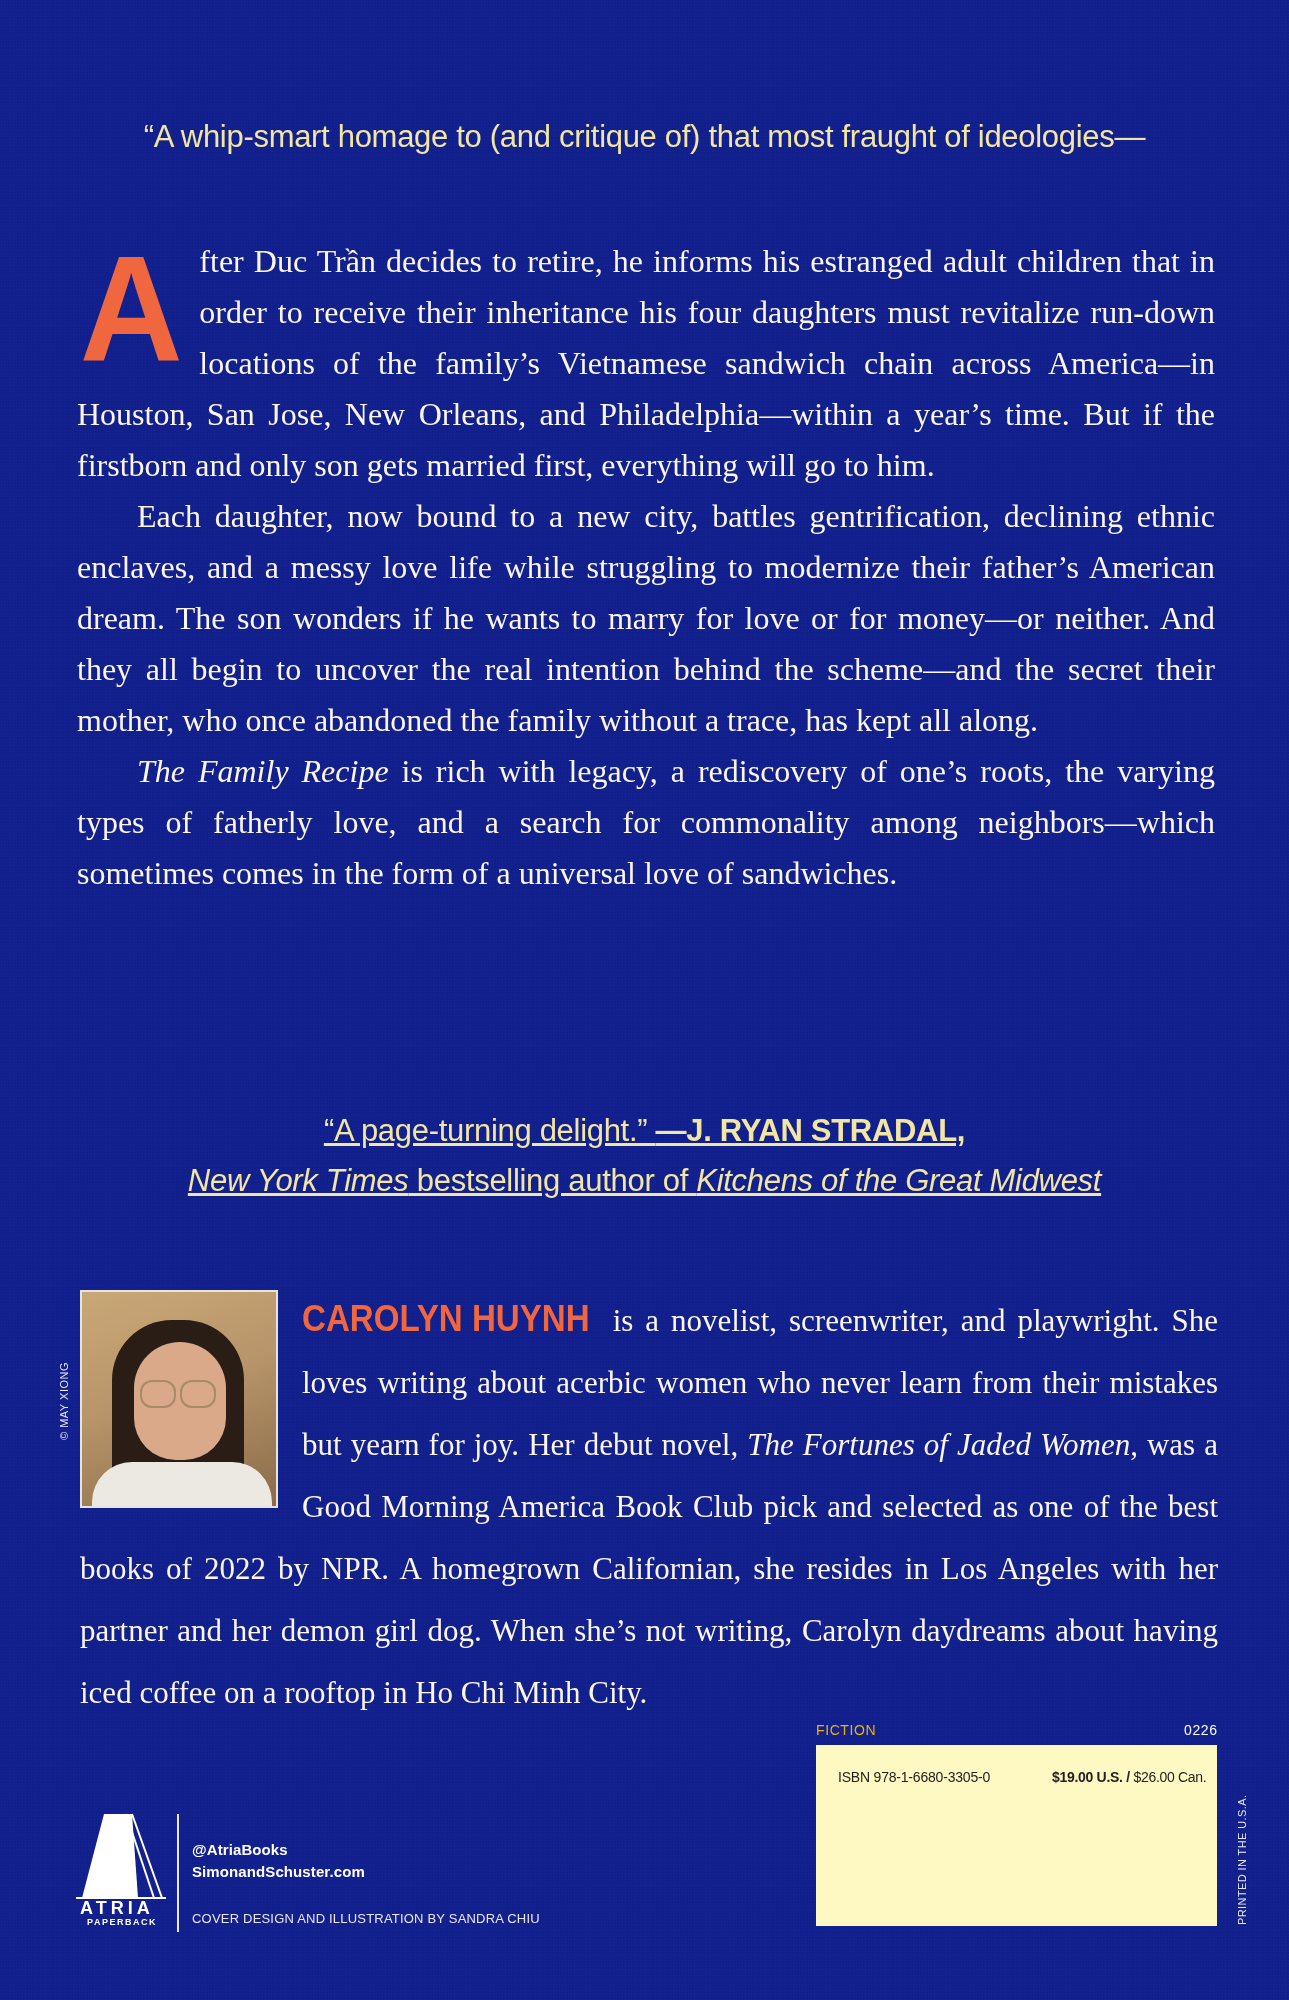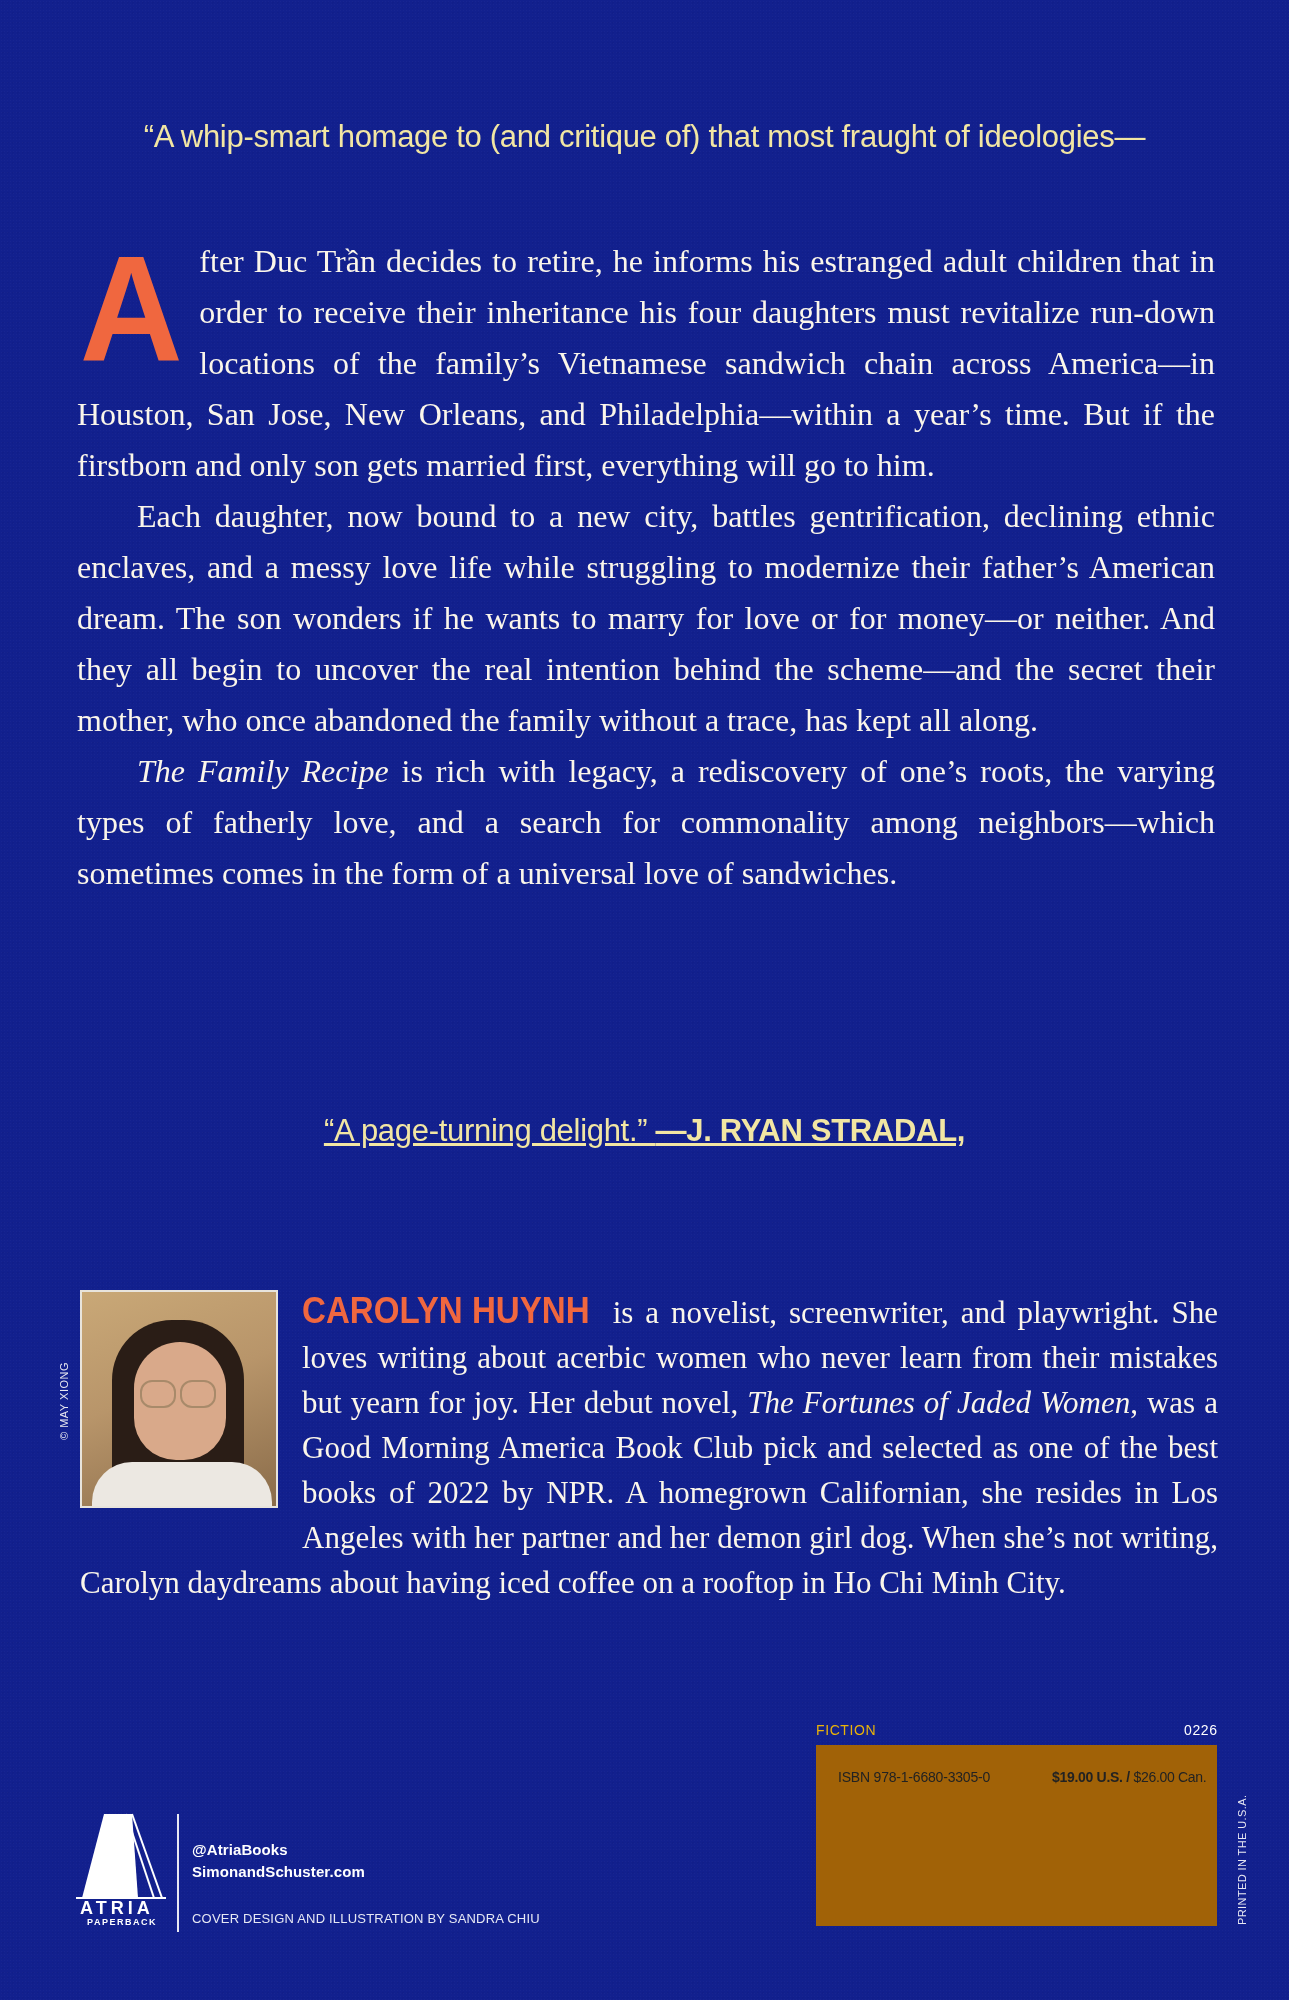--- a/index.html
+++ b/index.html
@@ -73,21 +73,21 @@
   .photo-credit {
     position: absolute; left: 58px; top: 1440px;
     transform: rotate(-90deg); transform-origin: left top;
     font-family: "Liberation Sans", sans-serif;
     font-size: 11px; letter-spacing: 0.5px; color: #e8e8f0;
     white-space: nowrap;
   }
 
   .bio {
     position: absolute; left: 80px; top: 1288px; width: 1138px;
-    font-size: 31px; line-height: 45px; text-align: justify;
+    font-size: 31px; line-height: 62px; text-align: justify;
   }
   .bio .float-spacer { float: left; width: 222px; height: 230px; }
   .bio .author-name {
     font-family: "Liberation Sans", sans-serif; font-weight: bold;
     color: #f0673f; font-size: 36px; letter-spacing: 0px;
     display: inline-block; transform: scaleX(0.92); transform-origin: left;
     margin-right: -14px;
   }
   .bio em { font-style: italic; }
 
@@ -126,21 +126,21 @@
     font-family: "Liberation Sans", sans-serif; color: #eab308;
     font-size: 14px; letter-spacing: 0.6px;
   }
   .code {
     position: absolute; left: 1184px; top: 1722px;
     font-family: "Liberation Sans", sans-serif; color: #ffffff;
     font-size: 14px; letter-spacing: 0.6px;
   }
   .barcode-box {
     position: absolute; left: 816px; top: 1745px; width: 401px; height: 181px;
-    background: #a16207;
+    background: #fef9c3;
   }
   .isbn {
     position: absolute; left: 22px; top: 24px;
     font-family: "Liberation Sans", sans-serif; color: #222;
     font-size: 14px; letter-spacing: -0.2px;
   }
   .price {
     position: absolute; left: 236px; top: 24px;
     font-family: "Liberation Sans", sans-serif; color: #222;
     font-size: 14px; letter-spacing: -0.3px; text-align: center;
@@ -162,20 +162,23 @@
 
 <div class="blurb">
   <p><span class="dropcap">A</span><span>fter Duc Trần decides to retire, he informs his estranged adult children that in order to receive their inheritance his four daughters must revitalize run-down locations of the family’s Vietnamese sandwich chain across America—in Houston, San Jose, New Orleans, and Philadelphia—within a year’s time. But if the firstborn and only son gets married first, everything will go to him.</span></p>
   <p class="indent"><span>Each daughter, now bound to a new city, battles gentrification, declining ethnic enclaves, and a messy love life while struggling to modernize their father’s American dream. The son wonders if he wants to marry for love or for money—or neither. And they all begin to uncover the real intention behind the scheme—and the secret their mother, who once abandoned the family without a trace, has kept all along.</span></p>
   <p class="indent"><em>The Family Recipe</em><span> is rich with legacy, a rediscovery of one’s roots, the varying types of fatherly love, and a search for commonality among neighbors—which sometimes comes in the form of a universal love of sandwiches.</span></p>
 </div>
 
 <div class="quote" id="quote2">
   <div>
     <span>“A page-turning delight.” </span><span class="strong">—J. RYAN STRADAL,</span>
+  </div>
+  <div>
+    <em>New York Times</em><span> bestselling author of </span><em>Kitchens of the Great Midwest</em>
   </div>
 </div>
 
 <div class="author-photo">
   <div class="hair"></div>
   <div class="face"></div>
   <div class="glasses-l"></div>
   <div class="glasses-r"></div>
   <div class="shirt"></div>
 </div>

